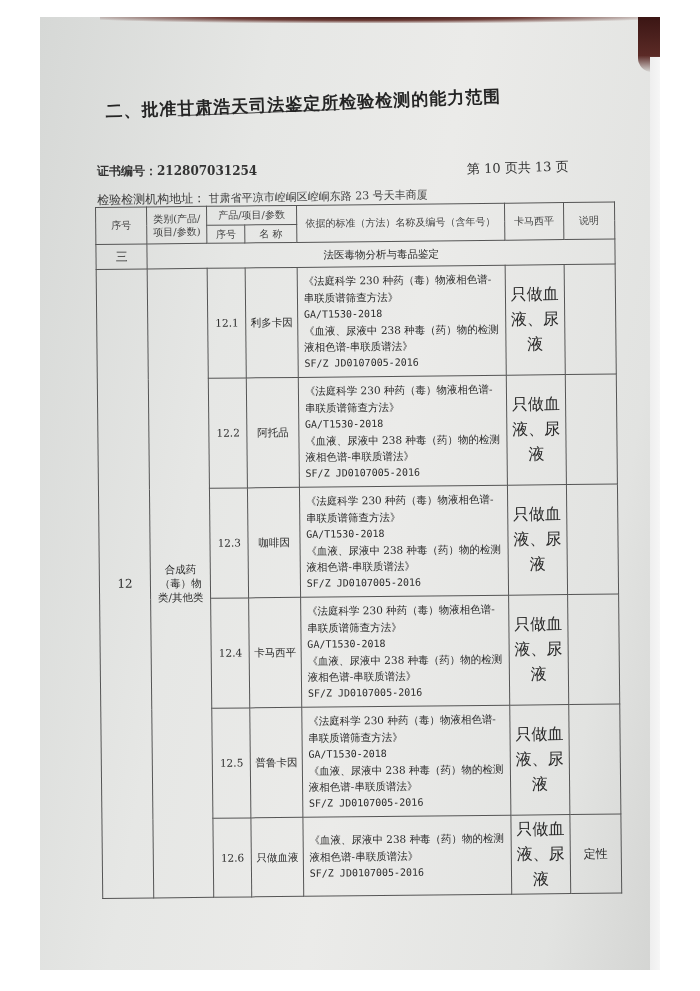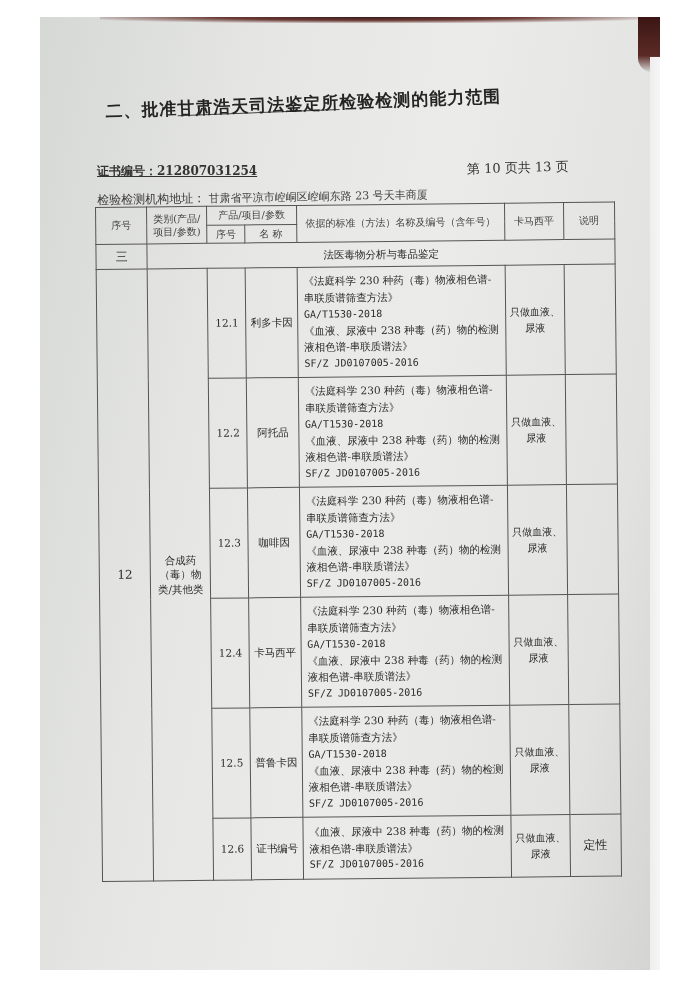--- a/index.html
+++ b/index.html
@@ -25,21 +25,21 @@
     position: absolute; right: 0; top: 40px; width: 10px; height: 913px;
     background: linear-gradient(90deg, #eeeeee, #f6f6f6);
   }
   .title {
     position: absolute; left: 105px; top: 100px; width: 500px;
     font-size: 17px; font-weight: bold; letter-spacing: 1px; color: #252525;
     transform: rotate(-2.2deg); transform-origin: left top;
   }
   .title .ul { text-decoration: underline; text-decoration-color: #444; }
   .meta1 {
-    position: absolute; left: 97px; top: 163px; width: 520px; font-size: 12px; color: #333; text-decoration: underline;
+    position: absolute; left: 97px; top: 163px; width: 520px; font-size: 12px; color: #333;
   }
   .meta1 .cert { font-weight: bold; }
   .meta1 .page { position: absolute; left: 370px; top: -4px; font-size: 13px; transform: rotate(-1.5deg); }
   .meta2 {
     position: absolute; left: 97px; top: 192px; font-size: 11px; color: #444;
     transform: rotate(-1deg); transform-origin: left top;
   }
   .meta2 .lbl { font-size: 12px; color: #3a3a3a; }
 
   table.scope {
@@ -47,21 +47,21 @@
     border-collapse: collapse; font-size: 10.5px; color: #2b2b2b;
     transform: rotate(-0.6deg); transform-origin: left top;
   }
   table.scope td, table.scope th {
     border: 1.3px solid #555; padding: 2px 3px; text-align: center; vertical-align: middle;
     font-weight: normal; line-height: 1.35;
   }
   table.scope th { font-size: 10px; color: #444; }
   .std { text-align: left !important; font-size: 10.5px; line-height: 1.6 !important; padding-left: 6px !important; }
   .std .code { font-family: "DejaVu Sans Mono", "Liberation Mono", monospace; font-size: 10px; }
-  .limit { font-size: 10px; line-height: 1.55 !important; }
+  .limit { font-size: 16px; line-height: 1.55 !important; }
   .big { font-size: 12px; }
 </style>
 </head>
 <body>
 
 <div class="photo">
   <div class="topband"></div>
   <div class="corner-dark"></div>
   <div class="right-edge"></div>
 </div>
@@ -170,21 +170,21 @@
       <div class="code">GA/T1530-2018</div>
       <div>《血液、尿液中 238 种毒（药）物的检测 液相色谱-串联质谱法》</div>
       <div class="code">SF/Z JD0107005-2016</div>
     </td>
     <td class="limit">只做血液、尿液</td>
     <td></td>
   </tr>
 
   <tr style="height:62px">
     <td>12.6</td>
-    <td>证书编号</td>
+    <td>只做血液</td>
     <td class="std">
       <div>《血液、尿液中 238 种毒（药）物的检测 液相色谱-串联质谱法》</div>
       <div class="code">SF/Z JD0107005-2016</div>
     </td>
     <td class="limit">只做血液、尿液</td>
     <td class="big">定性</td>
   </tr>
 </tbody>
   </table>
 

